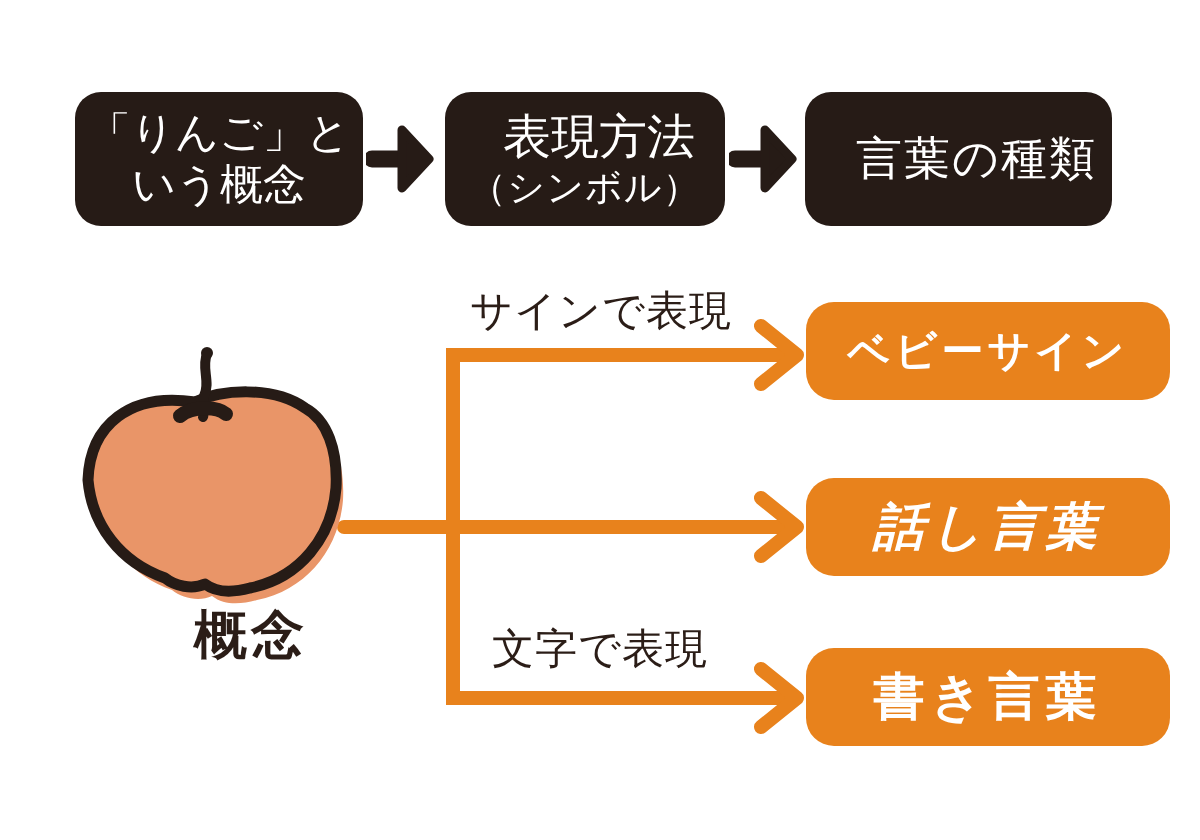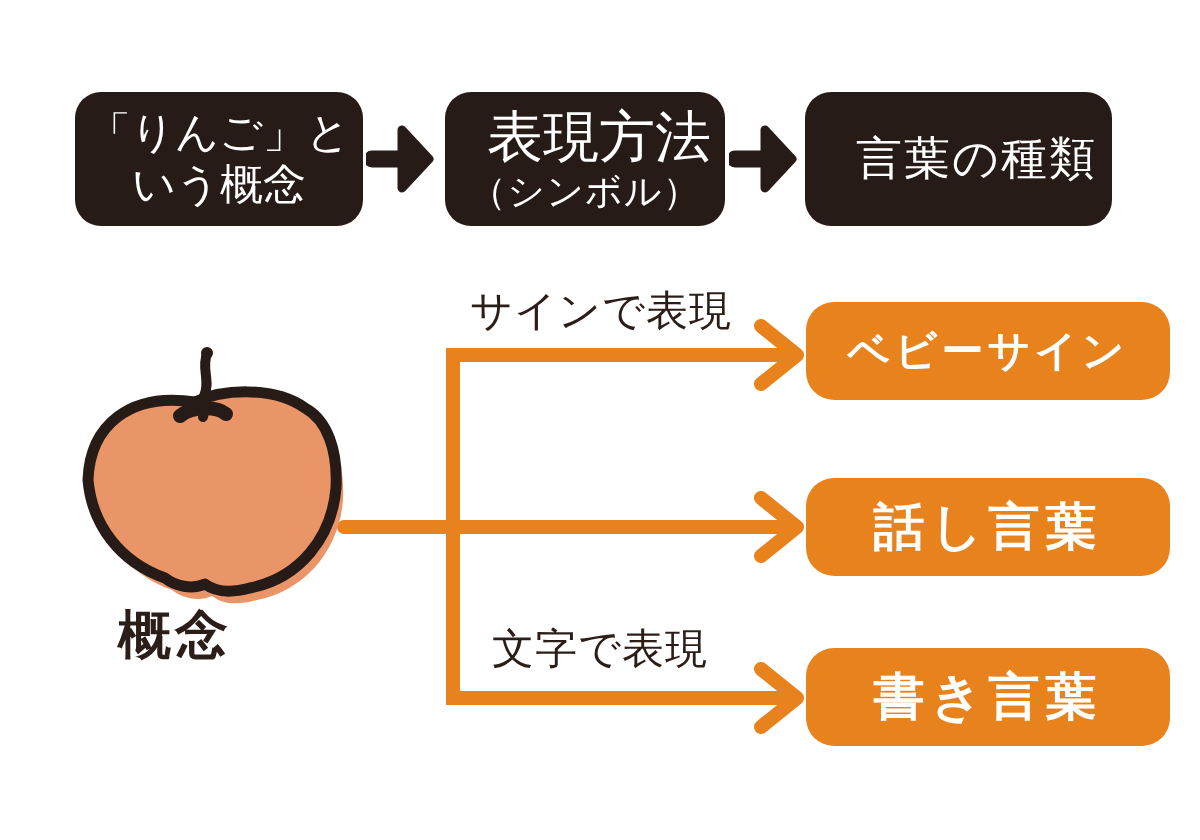--- a/index.html
+++ b/index.html
@@ -15,21 +15,21 @@
   .dark-box {
     position:absolute; top:92px; height:134px;
     background:var(--dark,#261b16); border-radius:26px;
     color:#fff; display:flex; flex-direction:column;
     align-items:center; justify-content:center;
     font-weight:normal; text-align:center; line-height:1.2;
   }
   .dark-box .l1:empty, .dark-box .l2:empty { display:none; }
   .b1 { left:75px;  width:288px; font-size:43px; }
   .b2 { left:445px; width:280px; }
-  .b2 .l1 { font-size:56px;margin-left:28px; }
+  .b2 .l1 { font-size:48px;margin-left:28px; }
   .b2 .l2 { font-size:37px; letter-spacing:1px; }
   .b3 { left:805px; width:307px; font-size:46px; letter-spacing:2px;padding-left:36px; }
   .flow-arrow { position:absolute; top:121px; }
   .fa1 { left:366px; } .fa2 { left:729px; }
   .flow-arrow .shaft { stroke:var(--dark,#261b16); stroke-width:17; stroke-linecap:round; fill:none; }
   .flow-arrow .head  { fill:var(--dark,#261b16); stroke:var(--dark,#261b16); stroke-width:9; stroke-linejoin:round; }
   
   .connector { position:absolute; left:0; top:0; pointer-events:none; }
   .oline { stroke:var(--orange,#e8821c); stroke-width:14; fill:none; }
   .ocap  { stroke-linecap:round; }
@@ -38,39 +38,39 @@
   .apple-svg { position:absolute; left:70px; top:340px; }
   .apple-shadow { fill:var(--apple-fill,#e99568); }
   .apple-body { fill:var(--apple-fill,#e99568); stroke:var(--dark,#261b16);
                 stroke-width:11; stroke-linejoin:round; }
   .apple-stem { stroke:var(--dark,#261b16); stroke-width:10; fill:none; stroke-linecap:round; }
   .apple-stem-base { stroke:var(--dark,#261b16); stroke-width:14; fill:none; stroke-linecap:round; }
   .apple-stem-tip { fill:var(--dark,#261b16); }
   
   .concept-label {
     position:absolute; left:118px; top:600px; width:190px;
-    text-align:left; font-size:53px; font-weight:bold;
+    text-align:right; font-size:53px; font-weight:bold;
     color:var(--label-text,#2b1d17); letter-spacing:4px;
   }
   .branch-caption {
     position:absolute; font-size:42px; font-weight:400;
     color:var(--label-text,#2b1d17); letter-spacing:1px; white-space:nowrap;
   }
   .cap1 { left:470px; top:283px; }
   .cap2 { left:474px; top:452px; }
   .cap3 { left:492px; top:621px; }
   
   .orange-box {
     position:absolute; left:806px; width:364px; height:98px;
     background:var(--orange,#e8821c); border-radius:28px;
     color:#fff; font-weight:bold; display:flex;
     align-items:center; justify-content:center; white-space:nowrap;
   }
   .oa { top:302px; font-size:42px; letter-spacing:4px; }
-  .ob { top:478px; font-size:51px; letter-spacing:6px; }
+  .ob { top:478px; font-size:51px; letter-spacing:6px;font-style:italic; }
   .oc { top:648px; font-size:51px; letter-spacing:6px;align-items:center; }
 </style>
 </head>
 <body style="--dark: #261b16; --orange: #e8821c; --apple-fill: #e99568; --label-text: #2b1d17;">
 
 <div class="canvas">
 
   <div class="dark-box b1">
     <span class="l1">「りんご」と</span>
     <span class="l2">いう概念</span>

